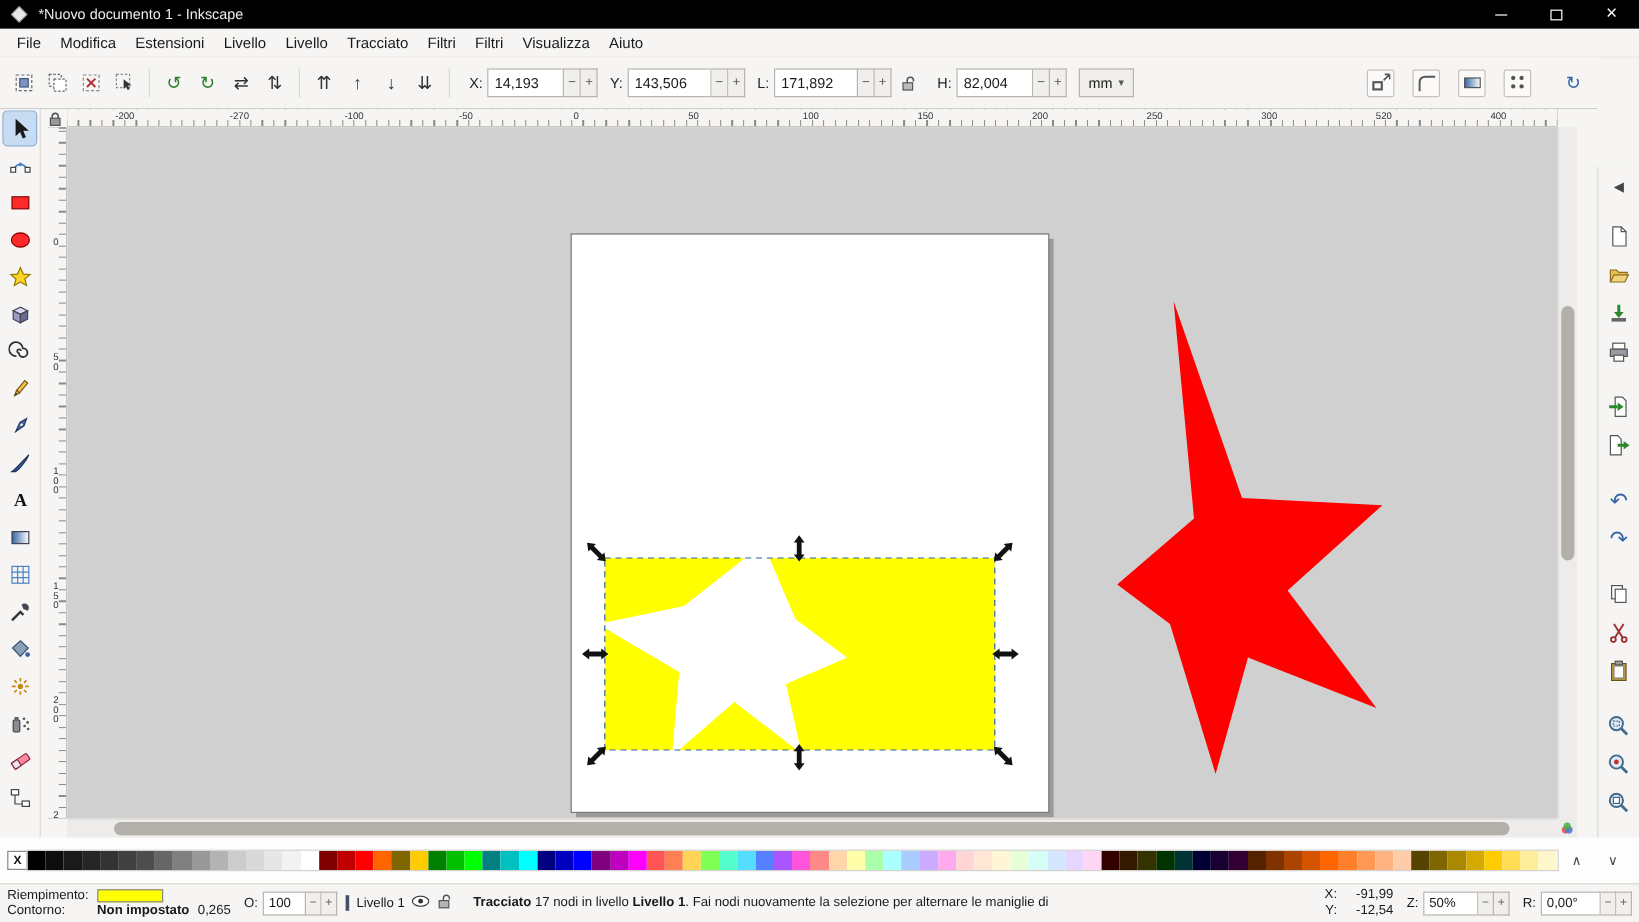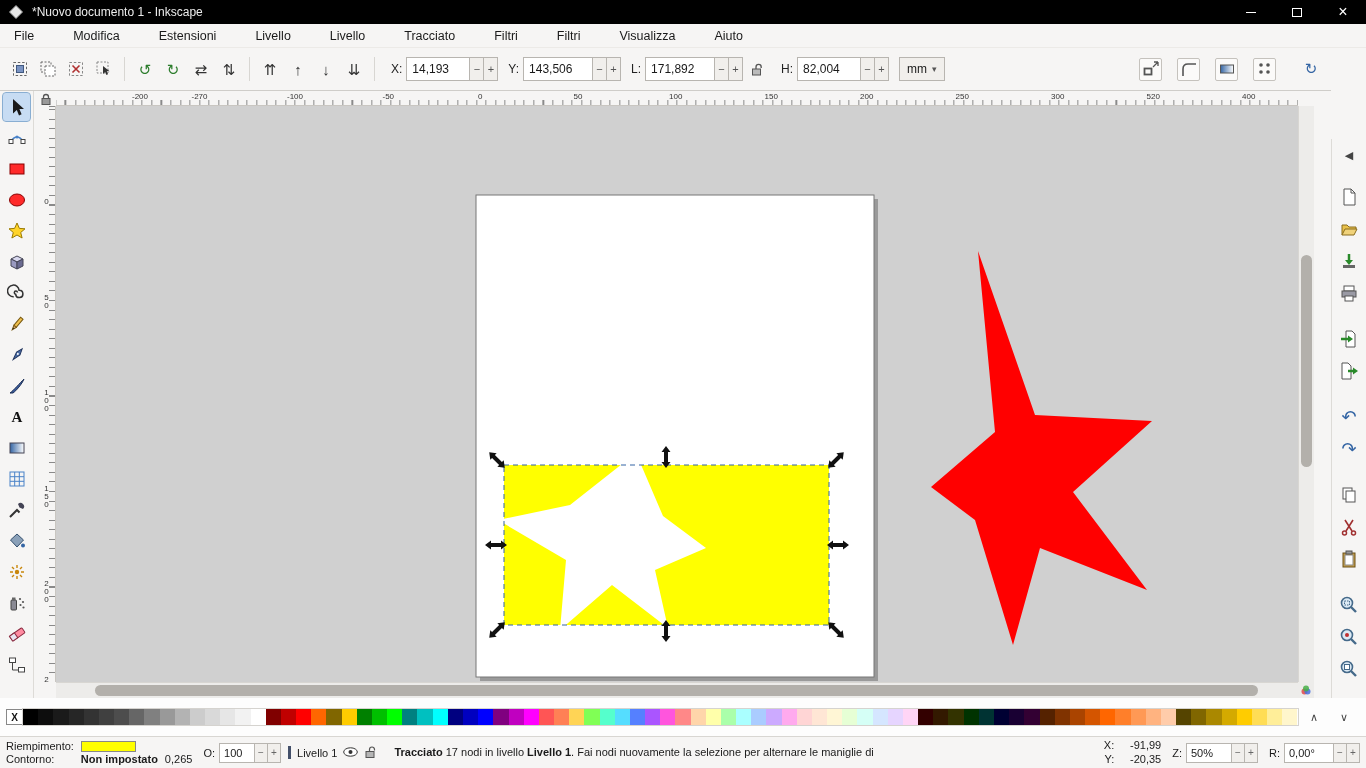--- a/index.html
+++ b/index.html
@@ -11,21 +11,21 @@
   .titlebar { position:absolute; top:0; left:0; width:1366px; height:24px; background:#000; color:#ececec; display:flex; align-items:center; padding-left:8px; }
   .titlebar .logo { width:16px; height:16px; display:flex; align-items:center; justify-content:center; }
   .titlebar .title { margin-left:8px; font-size:12px; white-space:nowrap; }
   .titlebar .tspacer { flex:1; }
   .winbtn { width:46px; height:24px; display:flex; align-items:center; justify-content:center; color:#fff; font-size:13px; }
   .maxbox { width:10px; height:9px; border:1.5px solid #fff; display:inline-block; }
   .minbar { width:10px; height:0; border-top:1.5px solid #fff; display:inline-block; }
   .closex { font-size:16px; line-height:1; }
 
   
-  .menubar { position:absolute; top:24px; left:0; width:1366px; height:24px; background:#f6f5f4; display:flex; align-items:center; padding-left:6px; border-bottom:1px solid #eceae7;gap:23px; }
+  .menubar { position:absolute; top:24px; left:0; width:1366px; height:24px; background:#f6f5f4; display:flex; align-items:center; padding-left:6px; border-bottom:1px solid #eceae7; }
   .menu-item { padding:3px 8px; font-size:12.5px; }
 
   
   .toolbar { position:absolute; top:48px; left:0; width:1331px; height:43px; background:#f6f5f4; border-bottom:1px solid #cfcdc9; display:flex; align-items:center; padding:0 6px; }
   .tbtn { min-width:26px; height:26px; display:flex; align-items:center; justify-content:center; border-radius:3px; color:#333; margin:0 1px; }
   .tbtn .glyph { font-size:15px; line-height:1; }
   .glyph-green { color:#2d7d2d; }
   .sep { width:1px; height:24px; background:#d8d6d2; margin:0 6px; }
   .fieldgrp { display:flex; align-items:center; margin-left:4px; }
   .flabel { font-size:12px; margin:0 4px 0 6px; color:#222; }
@@ -378,21 +378,21 @@
     </div>
 
     <span class="guide-lock">
       <svg width="14" height="14" viewBox="0 0 14 14">
           <rect x="3" y="6.5" width="8" height="6" fill="#999" stroke="#555"></rect>
           <path d="M4.5,6.5 V5 a2.5,2.5 0 0 1 5,0 v1.5" fill="none" stroke="#555" stroke-width="1.3"></path>
         </svg>
     </span>
 
     <div class="ruler-top">
-        <span class="rlabel" style="left: 40px; margin-left: 36px;">-200</span>
+        <span class="rlabel" style="left: 40px;">-200</span>
         <span class="rlabel" style="left: 135.5px;">-270</span>
         <span class="rlabel" style="left: 231px;">-100</span>
         <span class="rlabel" style="left: 326.5px;">-50</span>
         <span class="rlabel" style="left: 422px;">0</span>
         <span class="rlabel" style="left: 517.5px;">50</span>
         <span class="rlabel" style="left: 613px;">100</span>
         <span class="rlabel" style="left: 708.5px;">150</span>
         <span class="rlabel" style="left: 804px;">200</span>
         <span class="rlabel" style="left: 899.5px;">250</span>
         <span class="rlabel" style="left: 995px;">300</span>
@@ -673,21 +673,21 @@
             <path d="M5.5,6.5 V4.5 a2.5,2.5 0 0 1 5,0 v1" fill="none" stroke="#555" stroke-width="1.2"></path>
           </svg></span>
     </div>
     <div class="msg">
       <div><b>Tracciato</b><span> 17 nodi in livello </span><b>Livello 1</b><span>. Fai nodi nuovamente la selezione per alternare le maniglie di</span></div>
     </div>
     <div class="coords">
       <span>X:</span>
       <span>-91,99</span>
       <span>Y:</span>
-      <span>-20,35</span>
+      <span>-12,54</span>
     </div>
     <div class="spingroup">
       <span class="slabel">Z:</span>
       <span class="sbox" style="width:46px">50%</span>
       <span class="sspin">−</span>
       <span class="sspin">+</span>
     </div>
     <div class="spingroup">
       <span class="slabel">R:</span>
       <span class="sbox" style="width:50px">0,00°</span>

